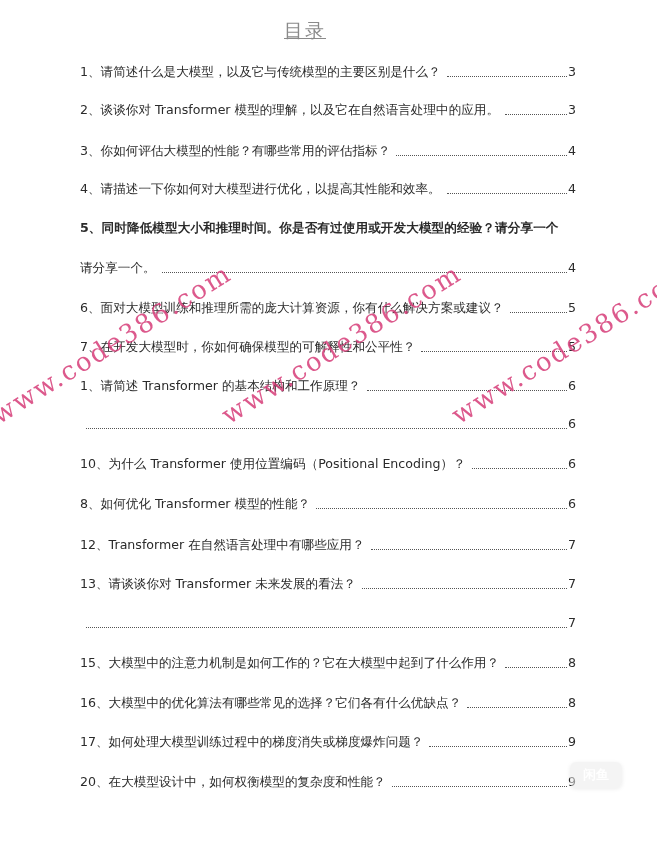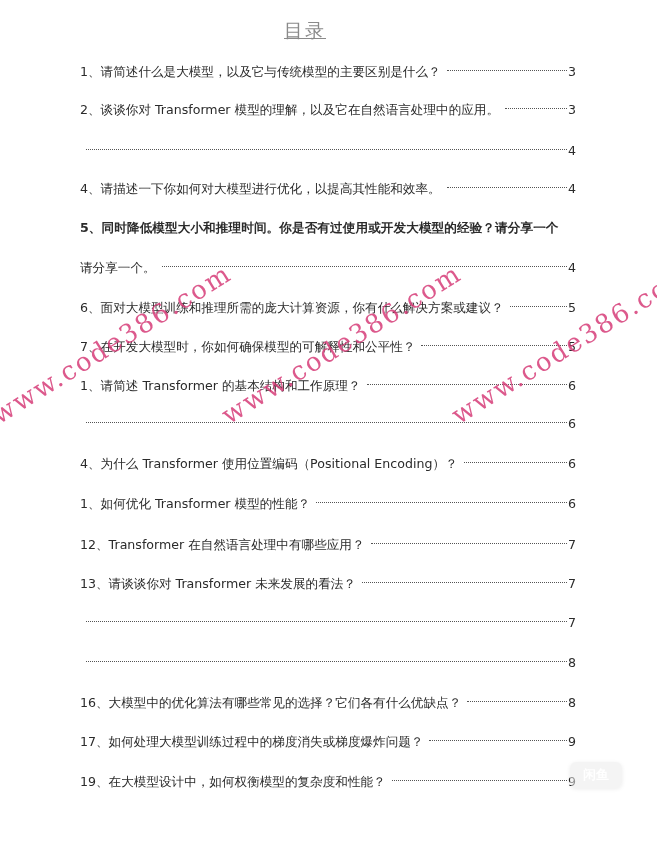--- a/index.html
+++ b/index.html
@@ -7,21 +7,21 @@
       width: 657px; height: 845px; background: #ffffff; position: relative; overflow: hidden;
       font-family: "DejaVu Sans", "Liberation Sans", sans-serif; color: #2b2b2b;
     }
     .title {
       position: absolute; left: 0; width: 610px; top: 18px; text-align: center;
       font-size: 19px; color: #8a8a8a; letter-spacing: 2px; text-decoration: underline;
     }
     .toc { position: absolute; left: 80px; top: 0; width: 496px; }
     .row {
       position: absolute; left: 0; width: 496px; height: 20px;
-      display: flex; align-items: center; font-size: 12.6px; line-height: 20px;
+      display: flex; align-items: flex-end; font-size: 12.6px; line-height: 20px;
       white-space: nowrap; cursor: pointer;
     }
     .row .txt { flex: 0 0 auto; }
     .row .dots {
       flex: 1 1 auto; margin: 0 1px 5px 6px; height: 1px;
       border-bottom: 1px dotted #555;
     }
     .row .pg { flex: 0 0 auto; font-size: 12.6px; }
     .row.wrap-first .txt { letter-spacing: 0.1px; font-weight: bold; }
     .watermark {
@@ -52,20 +52,21 @@
     <span class="txt">1、请简述什么是大模型，以及它与传统模型的主要区别是什么？</span>
     <span class="dots"></span>
     <span class="pg">3</span>
   </div>
   <div class="row" style="top:100px">
     <span class="txt">2、谈谈你对 Transformer 模型的理解，以及它在自然语言处理中的应用。</span>
     <span class="dots"></span>
     <span class="pg">3</span>
   </div>
   <div class="row" style="top:141px">
+    <span class="txt">3、你如何评估大模型的性能？有哪些常用的评估指标？</span>
     <span class="dots"></span>
     <span class="pg">4</span>
   </div>
   <div class="row" style="top:179px">
     <span class="txt">4、请描述一下你如何对大模型进行优化，以提高其性能和效率。</span>
     <span class="dots"></span>
     <span class="pg">4</span>
   </div>
   <div class="row wrap-first" style="top:218px">
     <span class="txt">5、同时降低模型大小和推理时间。你是否有过使用或开发大模型的经验？请分享一个</span>
@@ -88,59 +89,60 @@
   <div class="row" style="top:376px">
     <span class="txt">1、请简述 Transformer 的基本结构和工作原理？</span>
     <span class="dots"></span>
     <span class="pg">6</span>
   </div>
   <div class="row" style="top:414px">
     <span class="dots"></span>
     <span class="pg">6</span>
   </div>
   <div class="row" style="top:454px">
-    <span class="txt">4、为什么 Transformer 使用位置编码（Positional Encoding）？</span>
+    <span class="txt">10、为什么 Transformer 使用位置编码（Positional Encoding）？</span>
     <span class="dots"></span>
     <span class="pg">6</span>
   </div>
   <div class="row" style="top:494px">
-    <span class="txt">1、如何优化 Transformer 模型的性能？</span>
+    <span class="txt">8、如何优化 Transformer 模型的性能？</span>
     <span class="dots"></span>
     <span class="pg">6</span>
   </div>
   <div class="row" style="top:535px">
     <span class="txt">12、Transformer 在自然语言处理中有哪些应用？</span>
     <span class="dots"></span>
     <span class="pg">7</span>
   </div>
   <div class="row" style="top:574px">
     <span class="txt">13、请谈谈你对 Transformer 未来发展的看法？</span>
     <span class="dots"></span>
     <span class="pg">7</span>
   </div>
   <div class="row" style="top:613px">
     <span class="dots"></span>
     <span class="pg">7</span>
   </div>
   <div class="row" style="top:653px">
+    <span class="txt">15、大模型中的注意力机制是如何工作的？它在大模型中起到了什么作用？</span>
     <span class="dots"></span>
     <span class="pg">8</span>
   </div>
   <div class="row" style="top:693px">
     <span class="txt">16、大模型中的优化算法有哪些常见的选择？它们各有什么优缺点？</span>
     <span class="dots"></span>
     <span class="pg">8</span>
   </div>
   <div class="row" style="top:732px">
     <span class="txt">17、如何处理大模型训练过程中的梯度消失或梯度爆炸问题？</span>
     <span class="dots"></span>
     <span class="pg">9</span>
   </div>
   <div class="row" style="top:772px">
-    <span class="txt">19、在大模型设计中，如何权衡模型的复杂度和性能？</span>
+    <span class="txt">20、在大模型设计中，如何权衡模型的复杂度和性能？</span>
     <span class="dots"></span>
     <span class="pg">9</span>
   </div>
 </div>
 
 <div class="watermark" style="left:2px; top:400px;">www.code386.com</div>
 <div class="watermark" style="left:232px; top:400px;">www.code386.com</div>
 <div class="watermark" style="left:462px; top:400px;">www.code386.com</div>
 
 <div class="xianyu-badge">闲鱼</div>

